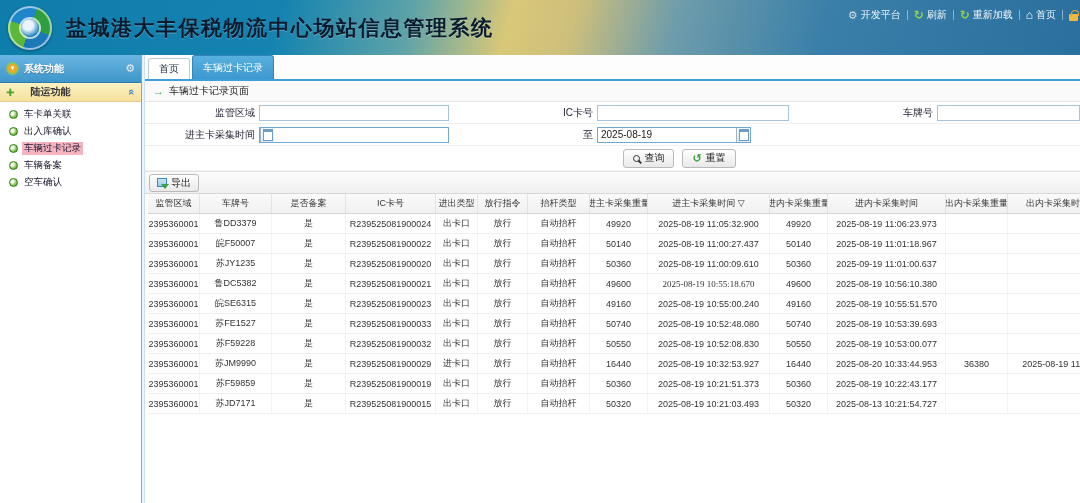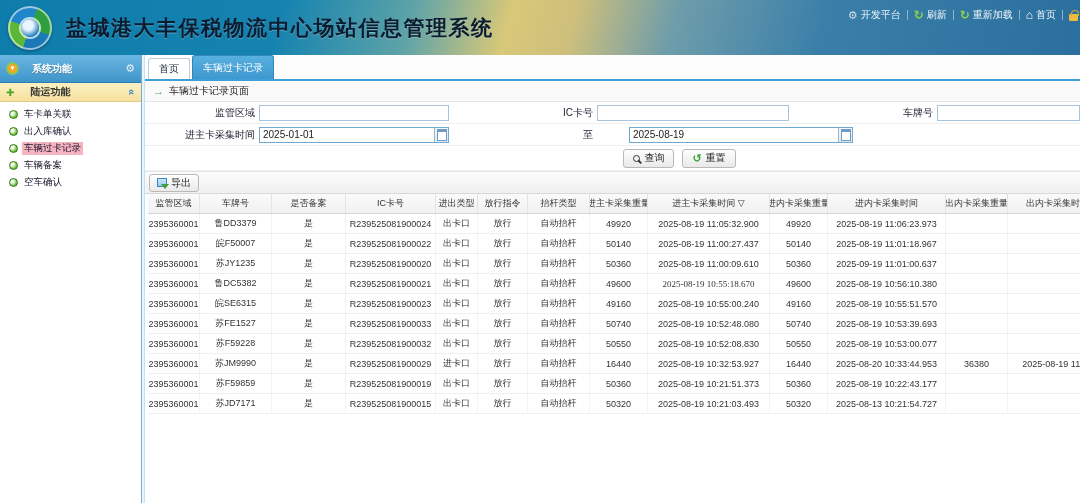--- a/index.html
+++ b/index.html
@@ -28,21 +28,21 @@
 
   
   .content { display:flex; height:448px; }
   .sidebar { width:141px; background:#fff; display:flex; flex-direction:column; }
   .splitter { width:4px; background:#eaf3fa; border-left:1px solid #79aed3; border-right:1px solid #c8e0f1; }
   .main { flex:1; min-width:0; display:flex; flex-direction:column; background:#fff; }
 
   
   .side-header { height:28px; display:flex; align-items:center; padding:0 6px;
     background:linear-gradient(#6ab5e2,#3f96ca); border-bottom:1px solid #2e7cb0; color:#fff; font-weight:700; }
-  .side-header .htxt { flex:1; margin-left:13px; text-shadow:0 1px 1px rgba(0,0,0,.25); }
+  .side-header .htxt { flex:1; margin-left:5px; text-shadow:0 1px 1px rgba(0,0,0,.25); }
   .orb { width:13px; height:13px; border-radius:50%; background:#f5a828; border:2px solid #8cc45a;
     color:#fff; font-size:6px; line-height:9px; text-align:center; }
   .side-gear { color:#e9eef2; font-size:11px; cursor:pointer; }
   .side-group { height:19px; display:flex; align-items:center; padding:0 6px;
     background:linear-gradient(#fdf2c3,#f5e09e); border-bottom:1px solid #e3cc8b; font-weight:700; color:#333; }
   .side-group .gtxt { flex:1; margin-left:4px;padding-left:12px; }
   .ic-plus { color:#4ca62c; font-weight:700; font-size:10px; }
   .ic-collapse { color:#3a86c8; font-weight:700; display:inline-block; transform:rotate(90deg); font-size:11px; cursor:pointer; }
   .menu { padding:4px 0 0 9px; }
   .menu-item { display:flex; align-items:center; height:17px; cursor:pointer; font-size:9.5px; color:#14142a; }
@@ -63,21 +63,21 @@
   .ic-arrow { color:#3faf4d; font-weight:700; font-size:11px; }
 
   
   .frow { height:22px; display:flex; align-items:center; border-bottom:1px solid #efefef; }
   .flabel { text-align:right; padding-right:4px; color:#1c1c2e; white-space:nowrap; overflow:hidden; }
   .w1 { width:114px; } .w2 { width:148px; } .w3 { width:148px; }
   .finput { height:16px; border:1px solid #a9c4da; background:#fff; font-size:10px; padding:0 3px;
     font-family:"Liberation Sans","DejaVu Sans",sans-serif; color:#222; outline:none; }
   .in1 { width:190px; } .in2 { width:192px; } .in3 { flex:1; min-width:120px; }
   .datebox { width:190px; height:16px; border:1px solid #70a8d0; background:#fff; display:flex; align-items:center; }
-  .datebox.second { width:224px;margin-left:32px; }
+  .datebox.second { width:154px; }
   .datebox input { flex:1; min-width:0; border:none; height:14px; font-size:10px; padding:0 3px; outline:none;
     font-family:"Liberation Sans","DejaVu Sans",sans-serif; color:#222; }
   .calbtn { width:14px; height:14px; flex:none; border-left:1px solid #9db5c8; background:linear-gradient(#f4f9fe,#d9ebfa);
     display:flex; align-items:center; justify-content:center; cursor:pointer; }
   .calbtn::before { content:''; width:8px; height:8px; background:#fff; border:1px solid #6f9cc6; border-top:3px solid #6f9cc6; }
 
   
   .actions { height:25px; display:flex; align-items:center; justify-content:center; border-bottom:1px solid #f3f3f3; }
   .actions .grp { display:flex; gap:8px; margin-left:134px; }
   .btn { height:19px; display:flex; align-items:center; gap:4px; padding:0 9px; font-size:10px; color:#222;
@@ -192,21 +192,20 @@
         <div class="flabel w1">监管区域</div>
         <input class="finput in1" value="" style="">
         <div class="flabel w2">IC卡号</div>
         <input class="finput in2" value="" style="">
         <div class="flabel w3">车牌号</div>
         <input class="finput in3" value="" style="">
       </div>
       <div class="frow">
         <div class="flabel w1">进主卡采集时间</div>
         <div class="datebox">
-          <input value="2025-01-01" style="">
           <span class="calbtn"></span>
         </div>
         <div class="flabel w2">至</div>
         <div class="datebox second">
           <input value="2025-08-19" style="">
           <span class="calbtn"></span>
         </div>
       </div>
 
       <div class="actions">

